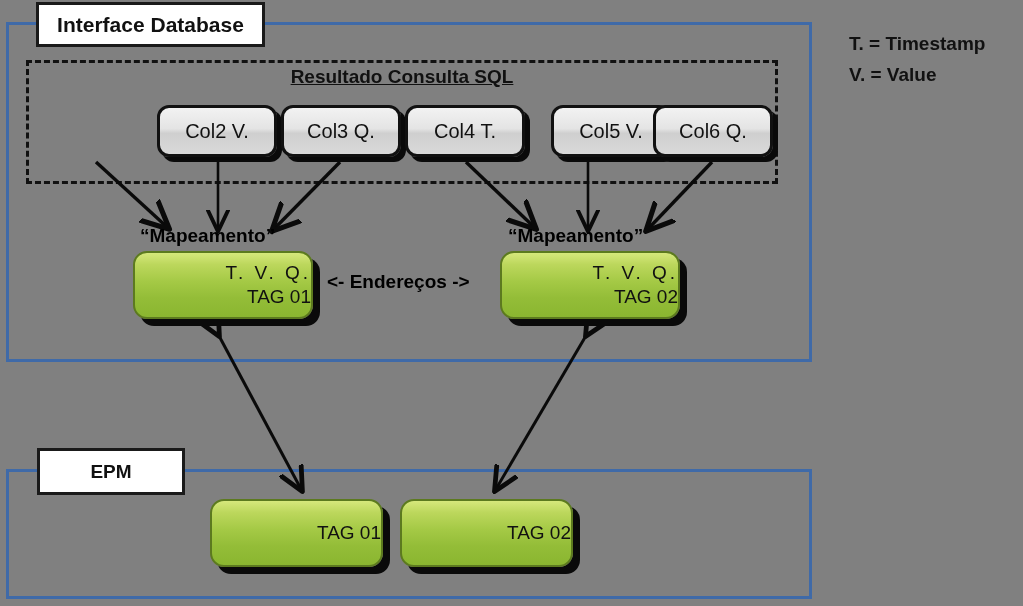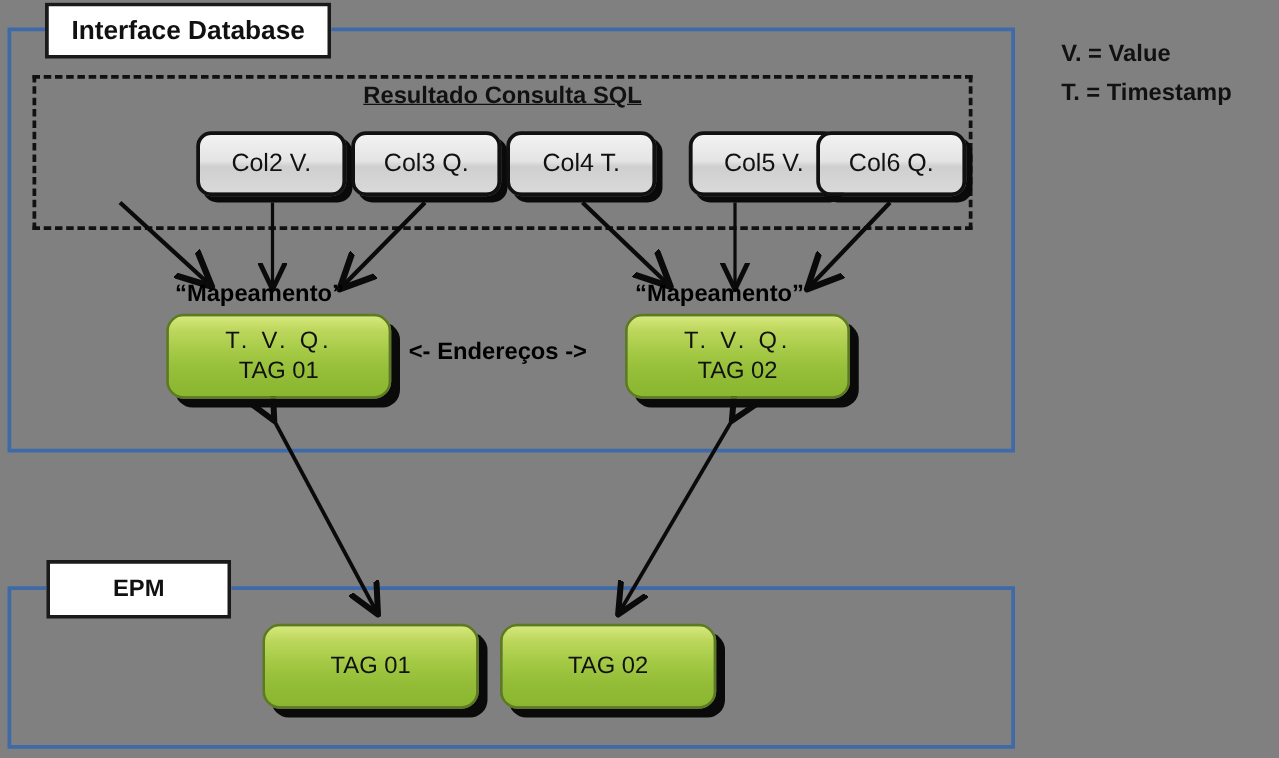--- a/index.html
+++ b/index.html
@@ -74,21 +74,21 @@
   .col-6{left:653px;text-align:right;}
 
   
   .green-box{
     position:absolute;
     border-radius:14px;
     border:2px solid #5c7a1f;
     box-sizing:border-box;
     background:linear-gradient(to bottom,#d6e87c 0%,#bcd75c 18%,#a4c945 45%,#94bd38 70%,#8ab630 100%);
     box-shadow:7px 7px 0 #0a0a0a;
-    display:flex;flex-direction:column;align-items:center;justify-content:center;
+    display:flex;flex-direction:column;align-items:flex-end;justify-content:center;
     color:#111111;
     z-index:4;
   }
   #tag01-mid{left:133px;top:251px;width:180px;height:68px;}
   #tag02-mid{left:500px;top:251px;width:180px;height:68px;}
   #tag01-mid .tvq,#tag02-mid .tvq{font-size:19px;letter-spacing:3px;margin-bottom:2px;}
   #tag01-mid .tagname,#tag02-mid .tagname{font-size:19px;}
   #tag01-epm{left:210px;top:499px;width:173px;height:68px;}
   #tag02-epm{left:400px;top:499px;width:173px;height:68px;}
   #tag01-epm .tagname,#tag02-epm .tagname{font-size:19px;}
@@ -188,17 +188,17 @@
     <span class="tagname">TAG 01</span>
   </div>
   <div class="green-box" id="tag02-epm">
     <span class="tagname">TAG 02</span>
   </div>
 
   <div class="caption-box" id="caption-interface">Interface Database</div>
   <div class="caption-box" id="caption-epm">EPM</div>
 
   <div id="legend">
+    <div>T. = Timestamp</div>
     <div>V. = Value</div>
-    <div>T. = Timestamp</div>
   </div>
 
 </div>
 
 </body></html>

